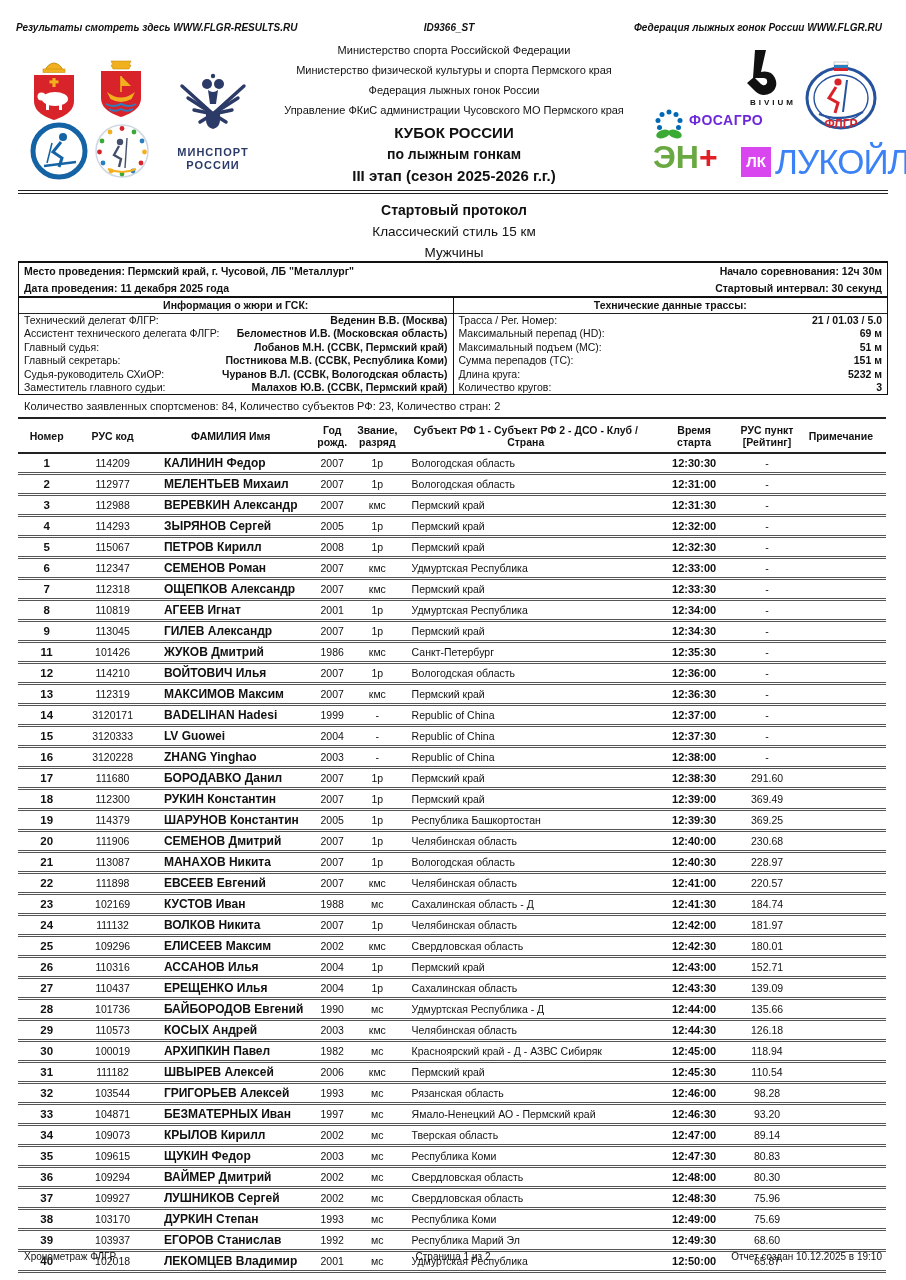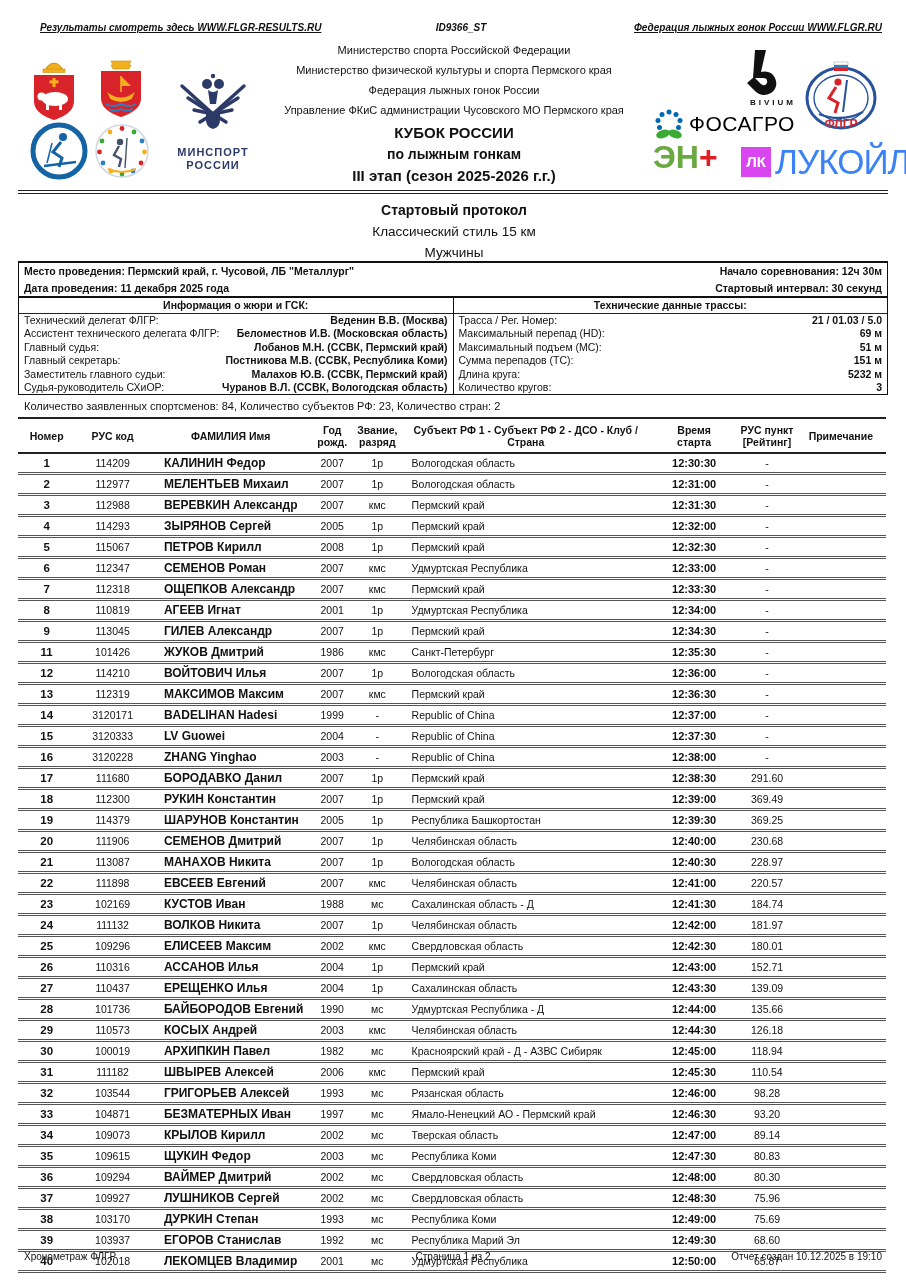--- a/index.html
+++ b/index.html
@@ -1,20 +1,20 @@
 <!DOCTYPE html>
 <html><head>
 <meta charset="utf-8">
 <style>
   html,body{margin:0;padding:0;background:#fff;}
   .page{position:relative;width:906px;height:1280px;background:#fff;overflow:hidden;
         font-family:"Liberation Sans",sans-serif;color:#111;}
   
-  .meta-top{position:absolute;top:22px;left:40px;right:24px;display:flex;
-            justify-content:space-between;font-size:10px;font-weight:bold;font-style:italic;text-decoration:underline;}
+  .meta-top{position:absolute;top:22px;left:16px;right:24px;display:flex;
+            justify-content:space-between;font-size:10px;font-weight:bold;font-style:italic;}
   .meta-top .c{position:absolute;left:0;right:0;text-align:center;}
   
   .logos-left{position:absolute;left:24px;top:54px;width:238px;height:132px;}
   .logos-right{position:absolute;left:645px;top:50px;width:246px;height:132px;}
   .abs{position:absolute;}
   .minsport-text{white-space:pre-line;text-align:center;font-weight:bold;color:#2b3a67;
                  font-size:11px;line-height:13px;letter-spacing:1px;}
   
   .org-block{position:absolute;left:258px;top:40px;width:392px;text-align:center;
              font-size:11px;line-height:20px;}
@@ -154,21 +154,21 @@
           <circle cx="9" cy="6.5" r="2.5"></circle>
           <circle cx="23" cy="6.5" r="2.5"></circle>
         <circle cx="5" cy="12.5" r="2.5"></circle>
           <circle cx="27" cy="12.5" r="2.5"></circle>
         <circle cx="6.5" cy="19.5" r="2.5"></circle>
           <circle cx="25.5" cy="19.5" r="2.5"></circle>
       </g>
       <ellipse cx="10" cy="26" rx="7" ry="4" fill="#3aaa35" transform="rotate(-18 10 26)"></ellipse>
       <ellipse cx="22" cy="26" rx="7" ry="4" fill="#3aaa35" transform="rotate(18 22 26)"></ellipse>
     </svg>
-    <div class="abs" style="left:44px;top:62px;font-size:21px;font-weight:normal;color:#000000;letter-spacing:0.5px">ФОСАГРО</div>
+    <div class="abs" style="left:44px;top:62px;font-size:14px;font-weight:bold;color:#6d28d9;letter-spacing:0.5px">ФОСАГРО</div>
     <svg class="abs" style="left:156px;top:8px" width="80" height="78" viewBox="0 0 80 78">
       <ellipse cx="40" cy="40" rx="34" ry="30" fill="none" stroke="#27539e" stroke-width="3"></ellipse>
       <ellipse cx="40" cy="40" rx="27" ry="23" fill="none" stroke="#27539e" stroke-width="1.4"></ellipse>
       <rect x="33" y="4" width="14" height="3" fill="#fff" stroke="#999" stroke-width="0.5"></rect>
       <rect x="33" y="7" width="14" height="3" fill="#2a7fc1"></rect>
       <rect x="33" y="10" width="14" height="3" fill="#d8232a"></rect>
       <circle cx="37" cy="24" r="3.6" fill="#d8232a"></circle>
       <path d="M35 29 l-7 11 l9 5 l-3 10" fill="none" stroke="#d8232a" stroke-width="3"></path>
       <path d="M46 22 l-4 32" fill="none" stroke="#27539e" stroke-width="2"></path>
       <path d="M18 56 q22 9 44 -2" fill="none" stroke="#27539e" stroke-width="2.4"></path>
@@ -230,26 +230,26 @@
           </div>
           <div class="irow">
             <span class="lbl">Главный судья:</span>
             <span class="val">Лобанов М.Н. (ССВК, Пермский край)</span>
           </div>
           <div class="irow">
             <span class="lbl">Главный секретарь:</span>
             <span class="val">Постникова М.В. (ССВК, Республика Коми)</span>
           </div>
           <div class="irow">
+            <span class="lbl">Судья-руководитель СХиОР:</span>
+            <span class="val">Чуранов В.Л. (ССВК, Вологодская область)</span>
+          </div>
+          <div class="irow">
             <span class="lbl">Заместитель главного судьи:</span>
             <span class="val">Малахов Ю.В. (ССВК, Пермский край)</span>
-          </div>
-          <div class="irow">
-            <span class="lbl">Судья-руководитель СХиОР:</span>
-            <span class="val">Чуранов В.Л. (ССВК, Вологодская область)</span>
           </div>
         </div>
     </div>
     <div class="info-col">
       <div class="info-head">Технические данные трассы:</div>
       <div>
           <div class="irow">
             <span class="lbl">Трасса / Рег. Номер:</span>
             <span class="val">21 / 01.03 / 5.0</span>
           </div>

